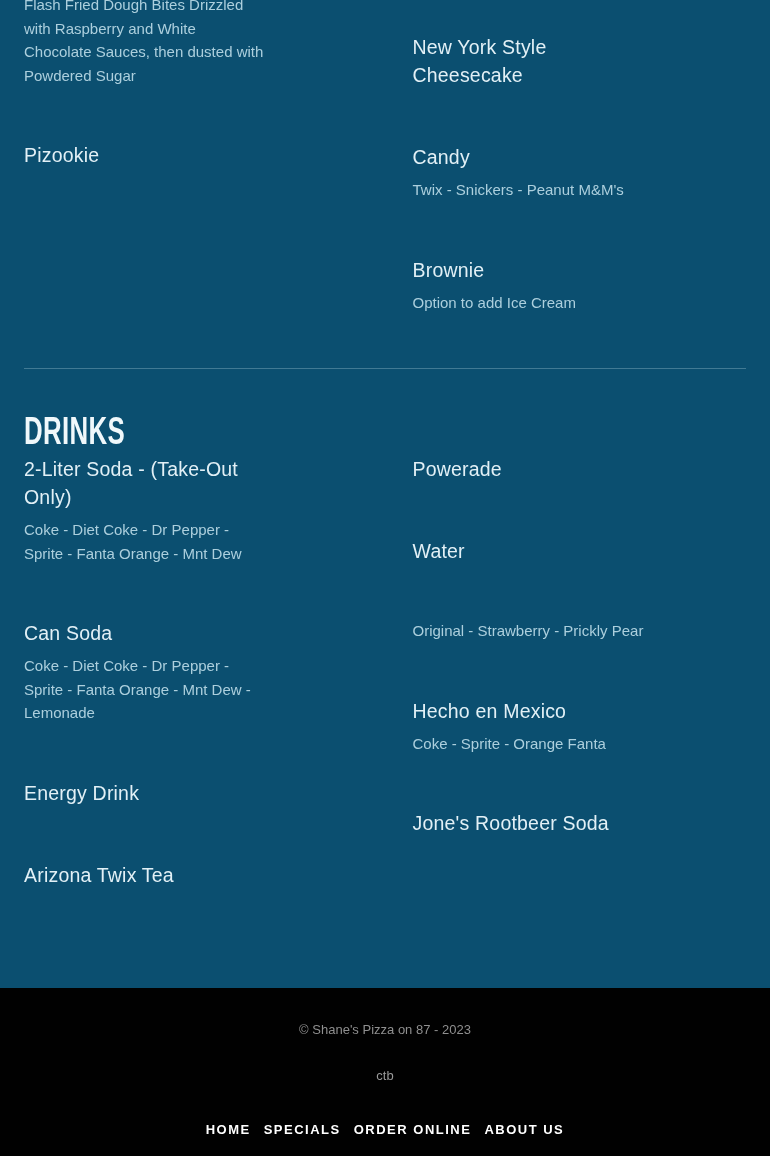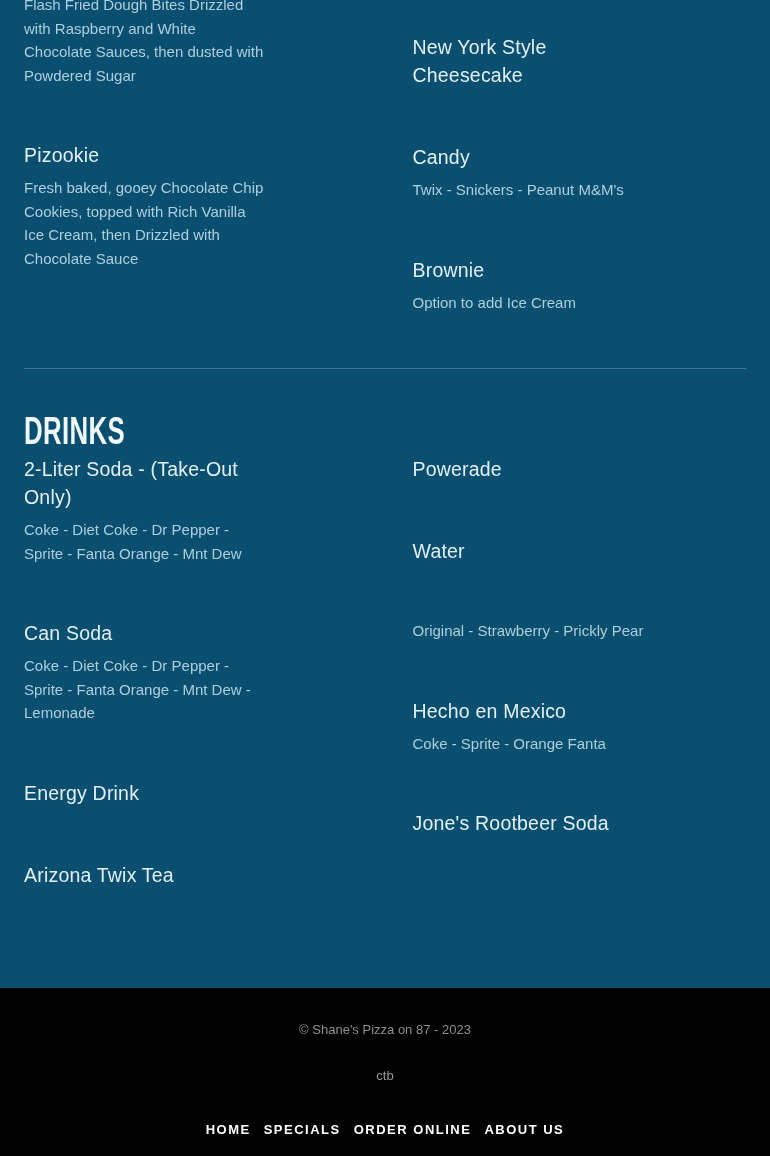--- a/index.html
+++ b/index.html
@@ -113,24 +113,20 @@
   <div class="cols">
     <div class="col">
       <div class="menu-item partial">
         <p>Flash Fried Dough Bites Drizzled
 with Raspberry and White
 Chocolate Sauces, then dusted with
 Powdered Sugar</p>
       </div>
       <div class="menu-item">
         <h3>Pizookie</h3>
-        <p>Fresh baked, gooey Chocolate Chip
-Cookies, topped with Rich Vanilla
-Ice Cream, then Drizzled with
-Chocolate Sauce</p>
       </div>
     </div>
     <div class="col col-offset-first">
       <div class="menu-item">
         <h3>New York Style
 Cheesecake</h3>
       </div>
       <div class="menu-item">
         <h3>Candy</h3>
         <p>Twix - Snickers - Peanut M&amp;M's</p>

